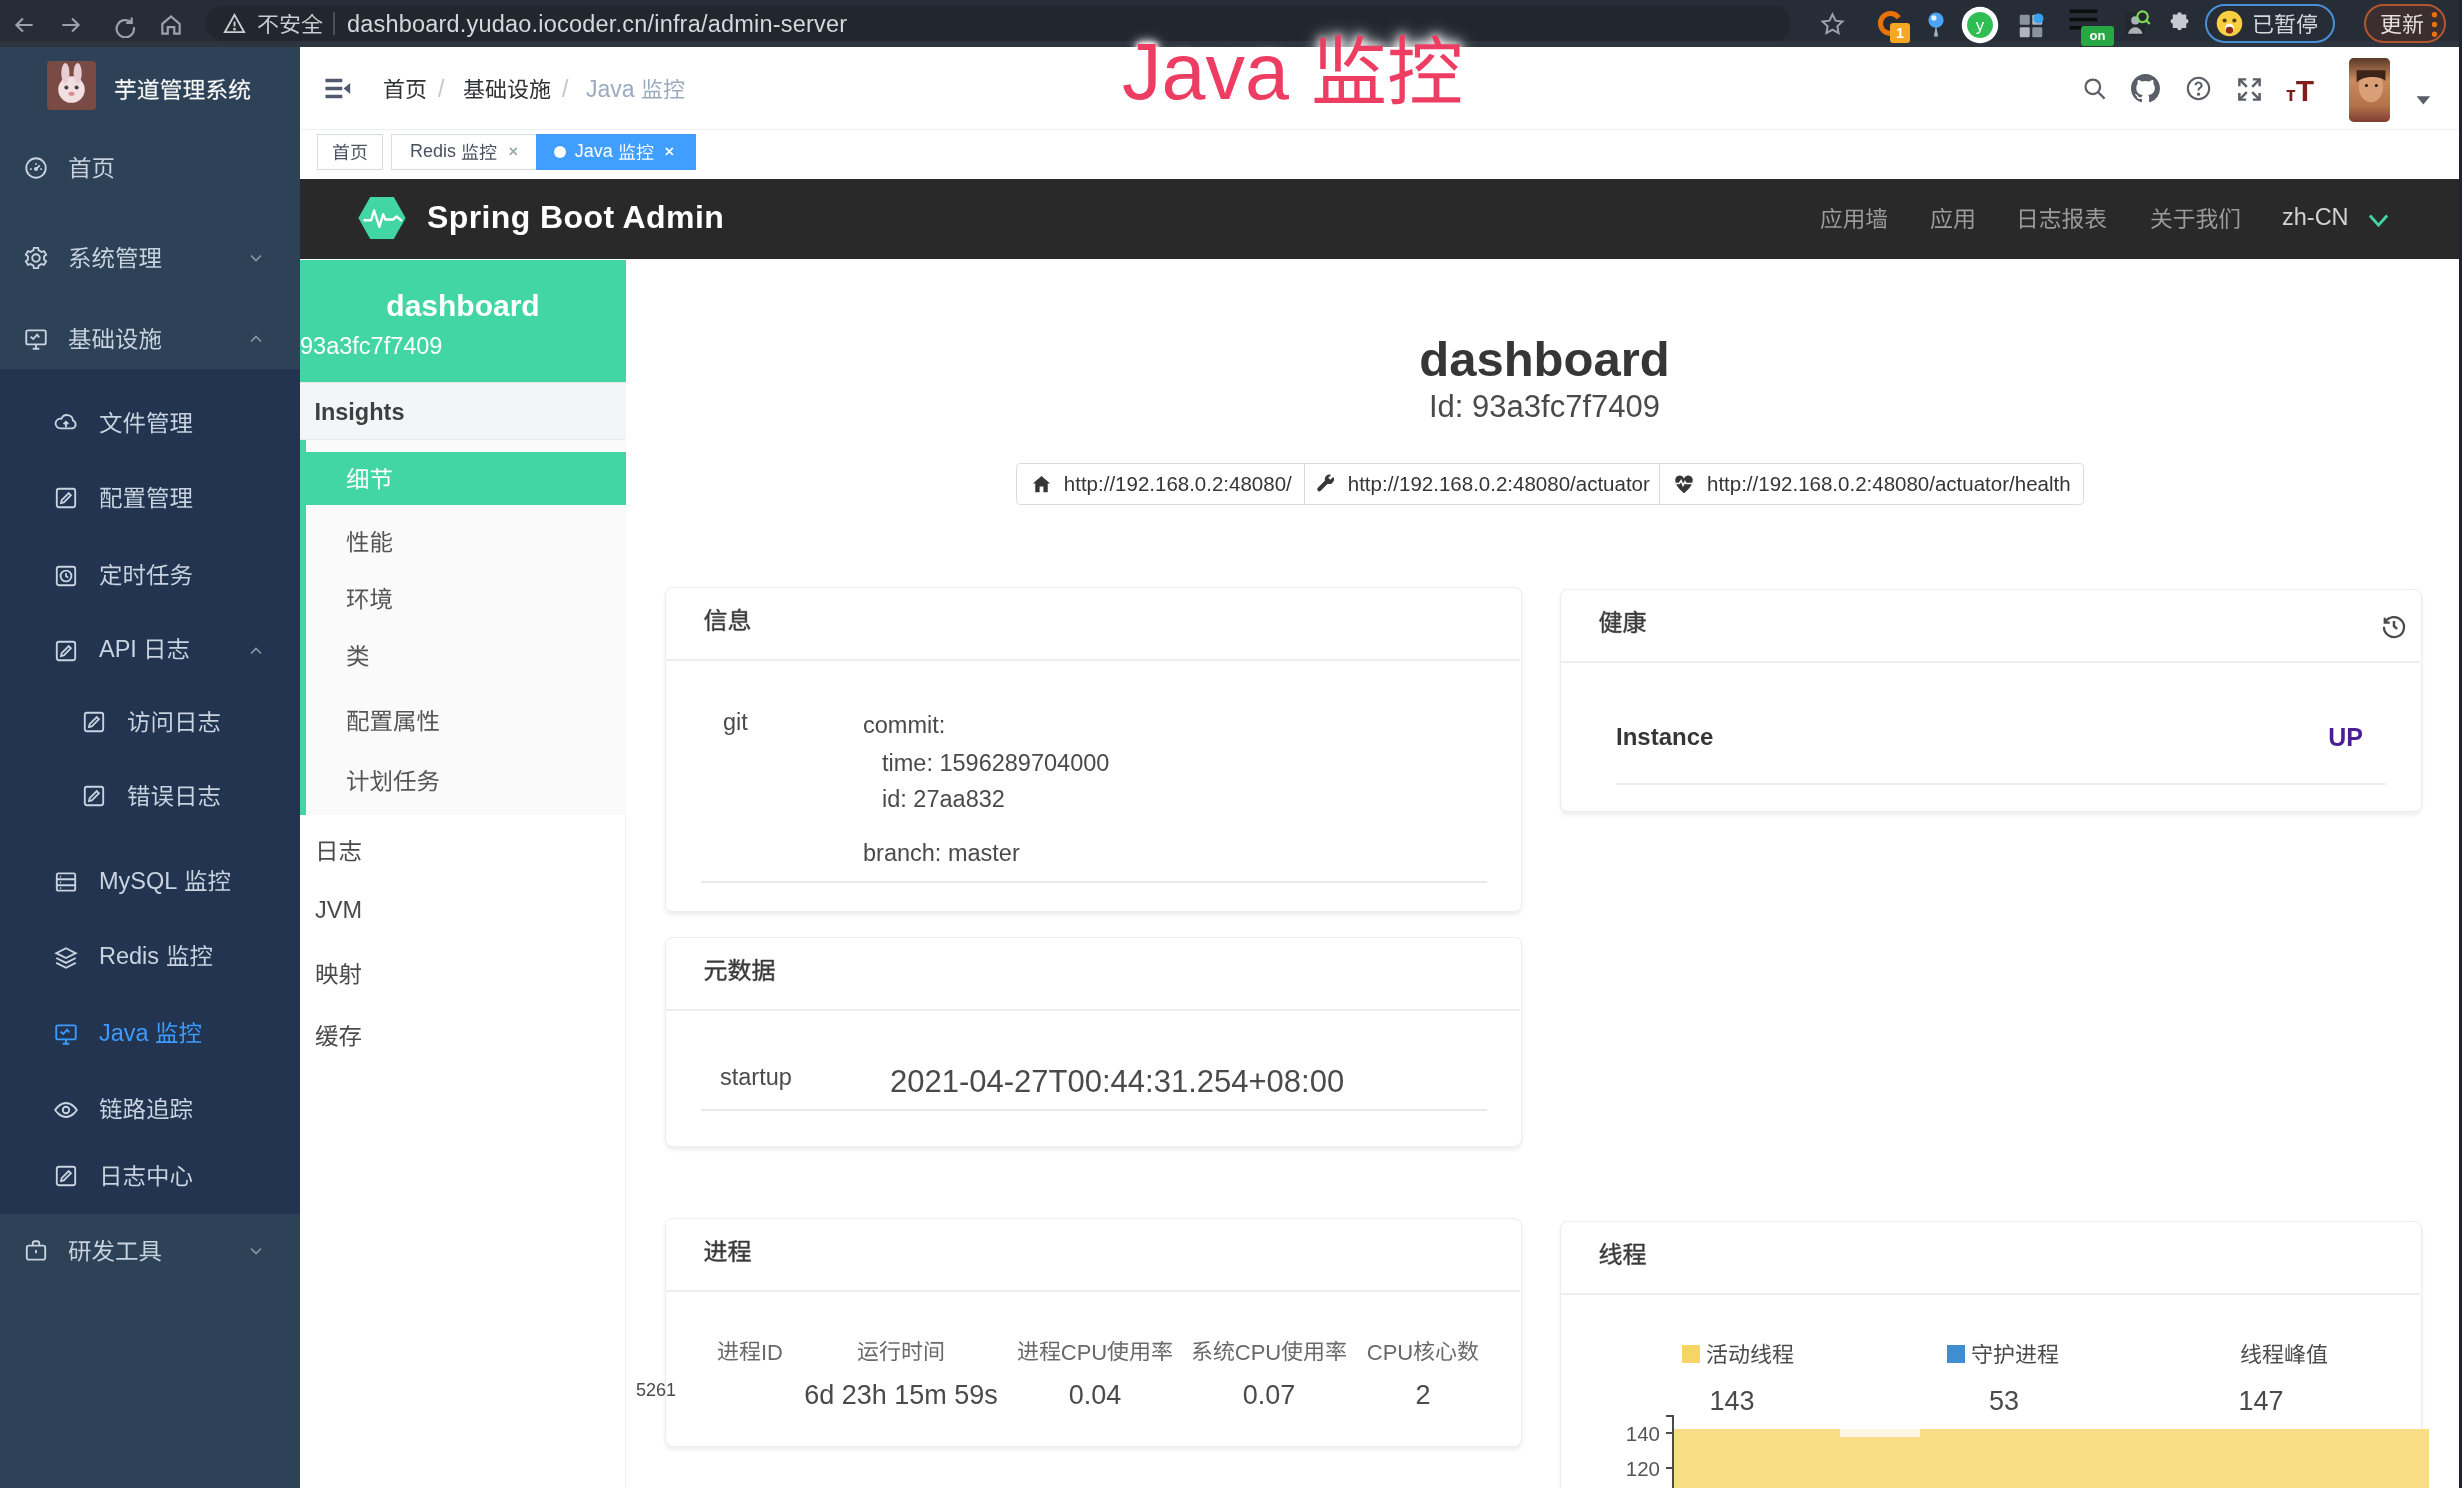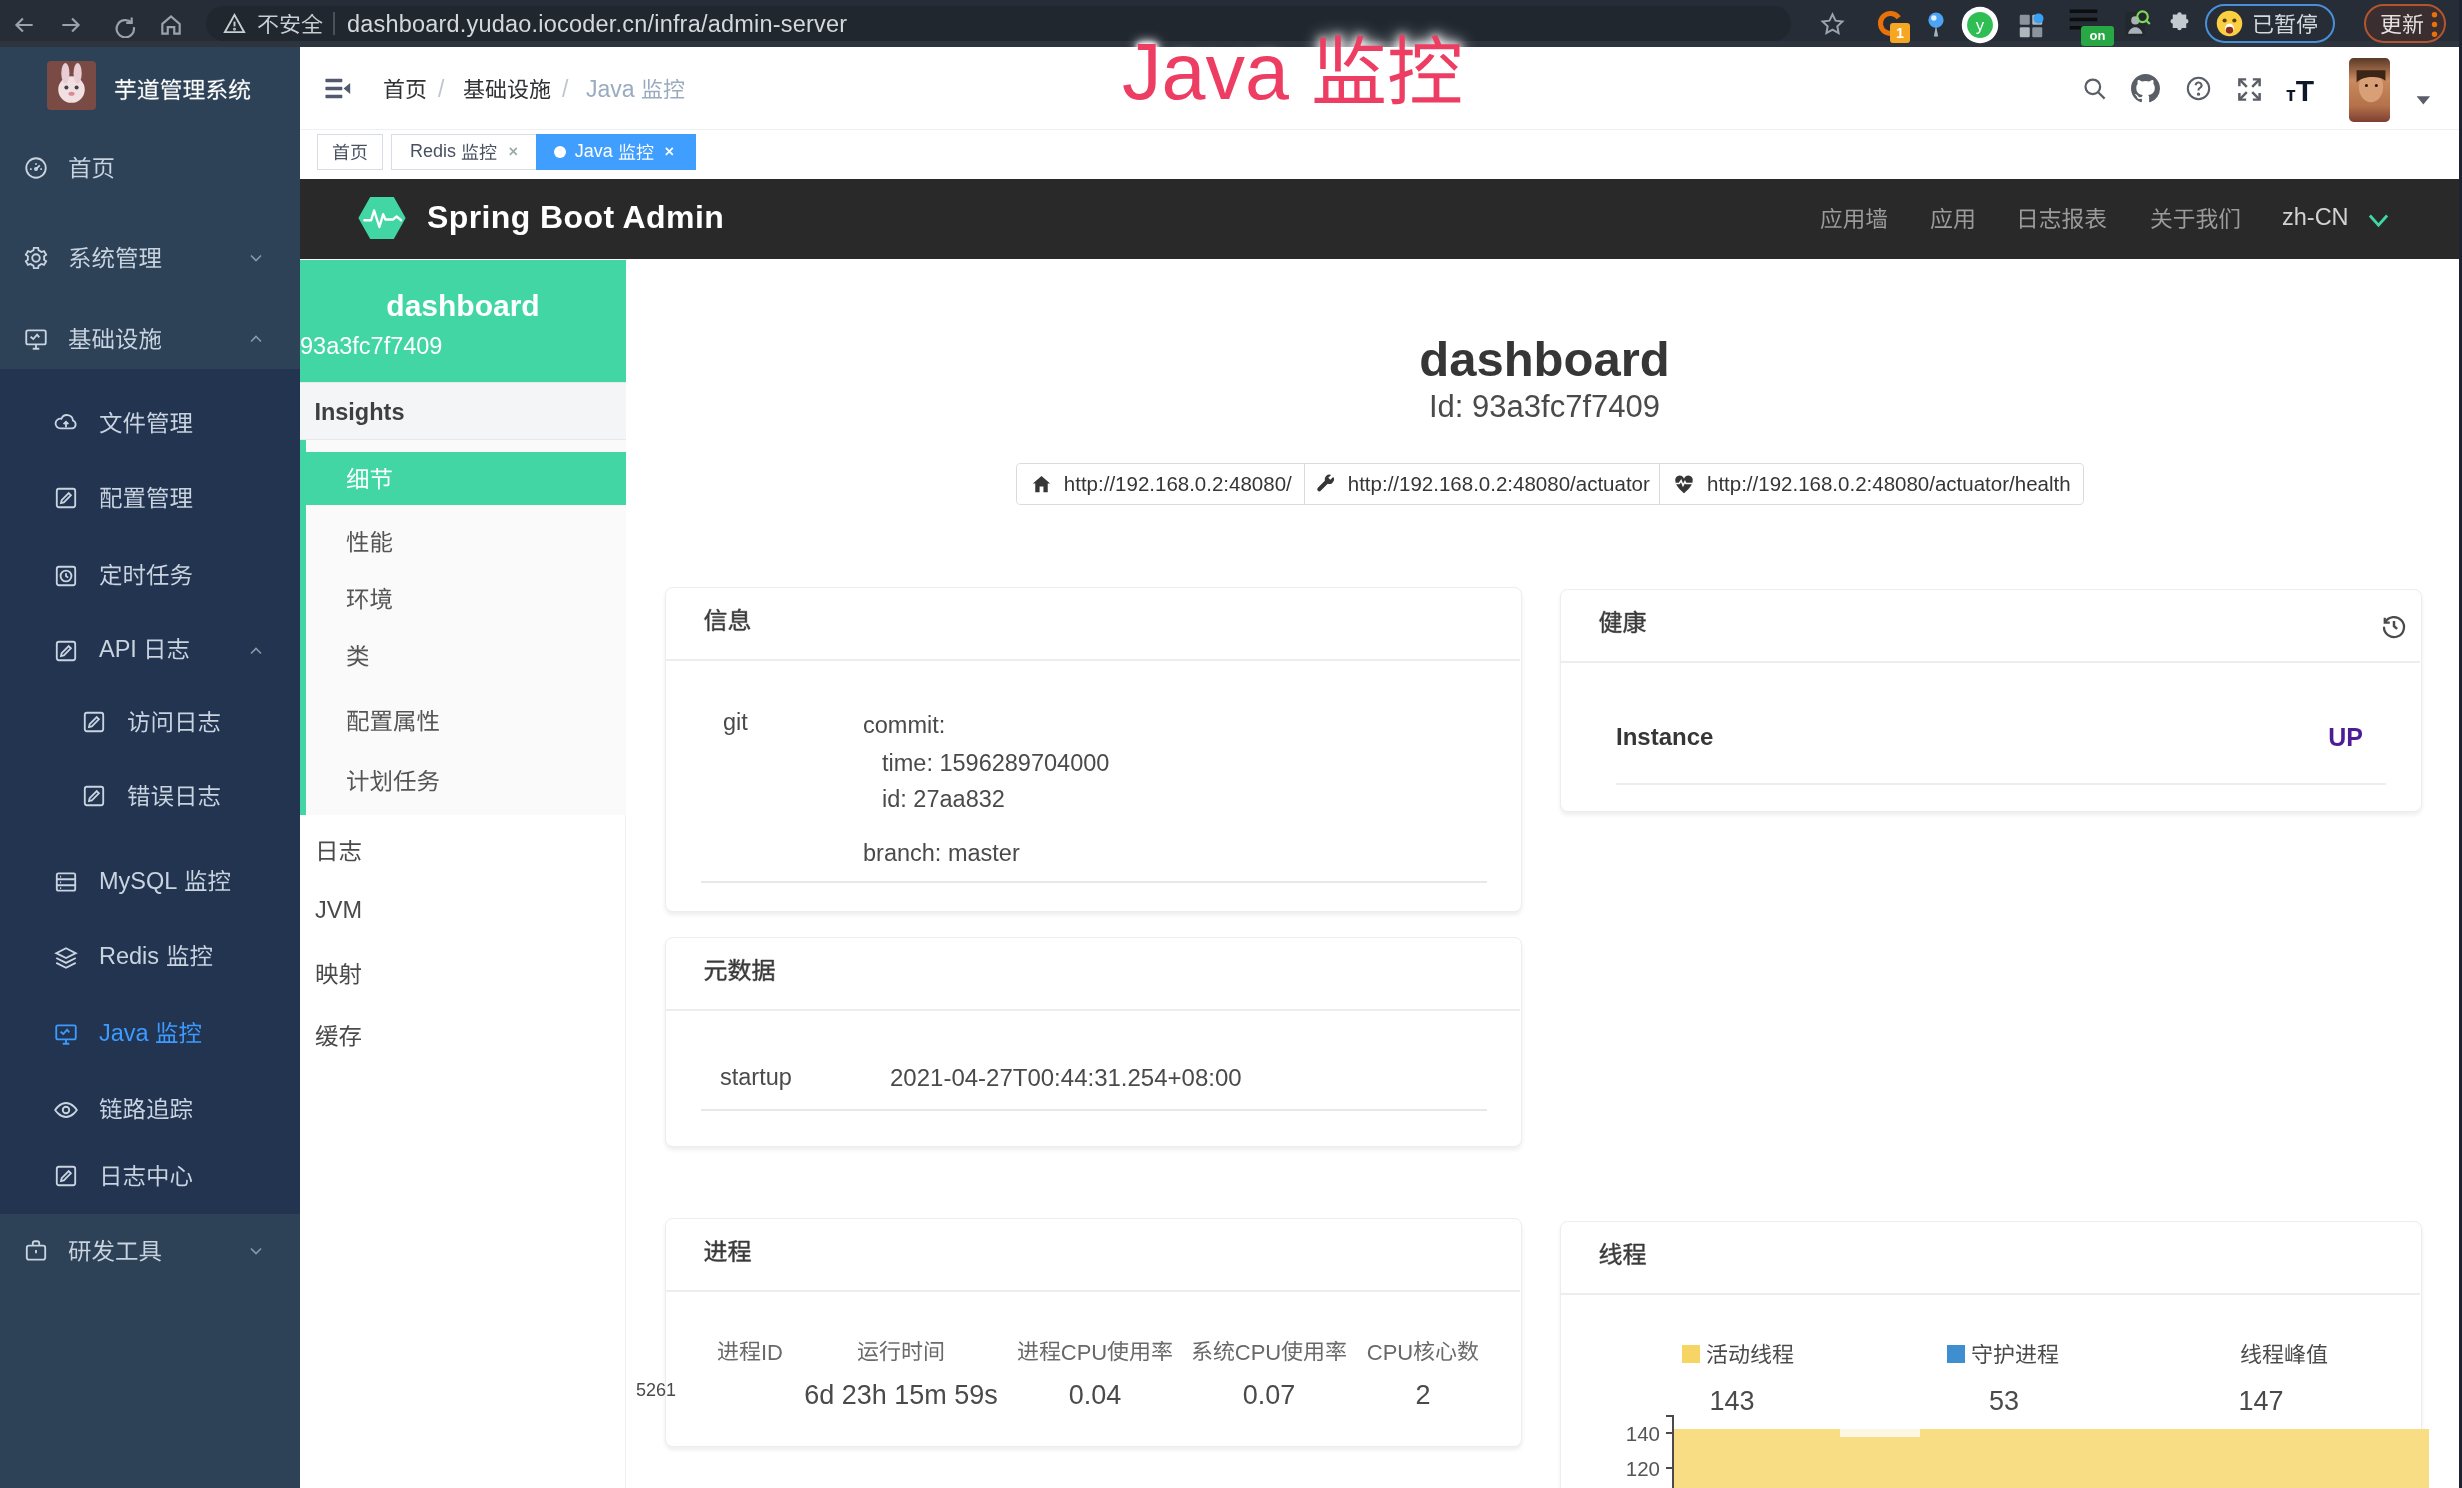--- a/index.html
+++ b/index.html
@@ -309,21 +309,21 @@
       </svg>
       <svg style="position:absolute;left:1885px;top:28px" width="27" height="27" viewBox="0 0 24 24" fill="none" stroke="#5a5e66" stroke-width="1.8">
         <circle cx="12" cy="12" r="9.5"></circle>
         <path d="M9.5 9.2a2.6 2.6 0 1 1 3.8 2.3c-.8.4-1.3 1-1.3 1.8v.5"></path>
         <circle cx="12" cy="17" r="0.6" fill="#5a5e66"></circle>
       </svg>
       <svg style="position:absolute;left:1936px;top:29px" width="27" height="27" viewBox="0 0 24 24" fill="none" stroke="#5a5e66" stroke-width="2.2">
         <path d="M9 3H3v6M21 9V3h-6M3 15v6h6M15 21h6v-6"></path>
         <path d="M3.2 3.2L9.6 9.6M20.8 3.2l-6.4 6.4M3.2 20.8l6.4-6.4M20.8 20.8l-6.4-6.4"></path>
       </svg>
-      <div style="position:absolute;left:1986px;top:27px;color:#0f172a;font-weight:bold"><span style="font-size:20px">т</span><span style="font-size:30px">T</span></div>
+      <div style="position:absolute;left:1986px;top:27px;color:#7f1d1d;font-weight:bold"><span style="font-size:20px">т</span><span style="font-size:30px">T</span></div>
       <svg style="position:absolute;left:2049px;top:11.4px" width="41" height="64" viewBox="0 0 54 84">
         <defs>
           <linearGradient id="avg" x1="0" y1="0" x2="0" y2="1">
             <stop offset="0" stop-color="#5b3a28"></stop>
             <stop offset="0.35" stop-color="#c8895e"></stop>
             <stop offset="0.75" stop-color="#b4714a"></stop>
             <stop offset="1" stop-color="#7e3f33"></stop>
           </linearGradient>
         </defs>
         <rect width="54" height="84" rx="6" fill="url(#avg)"></rect>
@@ -488,21 +488,21 @@
         </svg>
       </div>
       <div style="position:absolute;left:39px;top:678px;width:857px;height:210px;background:#fff;border:1.5px solid #ededed;border-radius:7.6px;box-shadow:0 3px 4.6px rgba(10,10,10,0.07)">
         <div style="position:absolute;left:37px;top:20px"><svg class="cjk cjkb" style="width:73px;height:24px;color:#3a3a3a;" viewBox="0 0 3000 1000">
             <use href="#c5143"></use>
             <use href="#c6570" x="1000"></use>
             <use href="#c636E" x="2000"></use>
           </svg></div>
         <div style="position:absolute;left:0;top:71px;width:854px;height:1.5px;background:#ededed"></div>
         <div style="position:absolute;left:54px;top:126px;font-size:23.5px;color:#4a4a4a">startup</div>
-        <div style="position:absolute;left:224px;top:126px;font-size:24px;color:#4a4a4a">2021-04-27T00:44:31.254+08:00</div>
+        <div style="position:absolute;left:224px;top:126px;font-size:31px;color:#4a4a4a">2021-04-27T00:44:31.254+08:00</div>
         <div style="position:absolute;left:35px;top:171px;width:786px;height:1.5px;background:#e8e8e8"></div>
       </div>
       <div style="position:absolute;left:39px;top:959px;width:857px;height:229px;background:#fff;border:1.5px solid #ededed;border-radius:7.6px;box-shadow:0 3px 4.6px rgba(10,10,10,0.07)">
         <div style="position:absolute;left:37px;top:20px"><svg class="cjk cjkb" style="width:49px;height:24px;color:#3a3a3a;" viewBox="0 0 2000 1000">
             <use href="#c8FDB"></use>
             <use href="#c7A0B" x="1000"></use>
           </svg></div>
         <div style="position:absolute;left:0;top:71px;width:854px;height:1.5px;background:#ededed"></div>
         <div style="position:absolute;left:-30px;top:121px;width:228px;text-align:center"><svg class="cjk" style="width:44px;height:22px;color:#696969;vertical-align:-0.13em;" viewBox="0 0 2000 1000">
             <use href="#c8FDB"></use>

